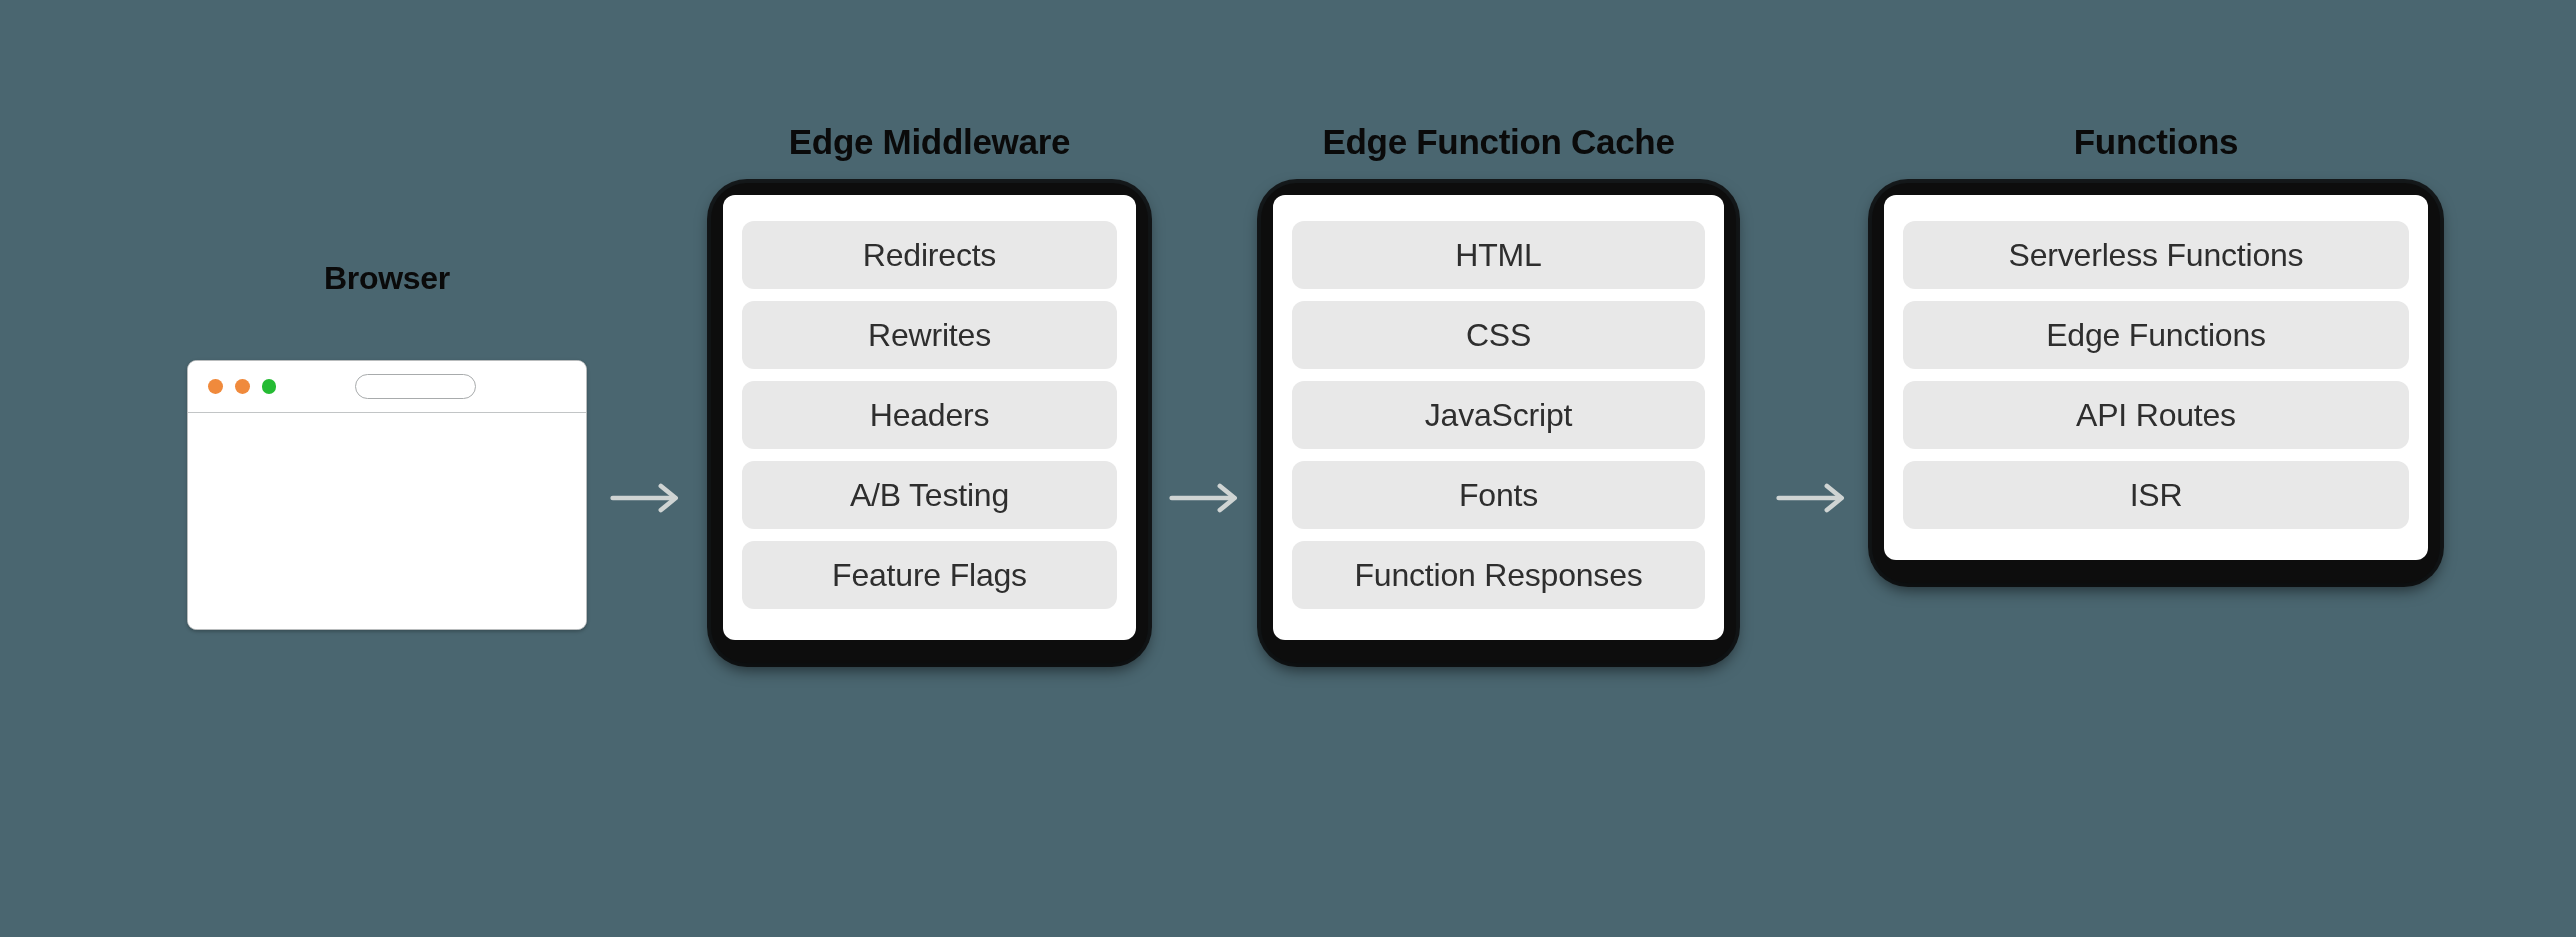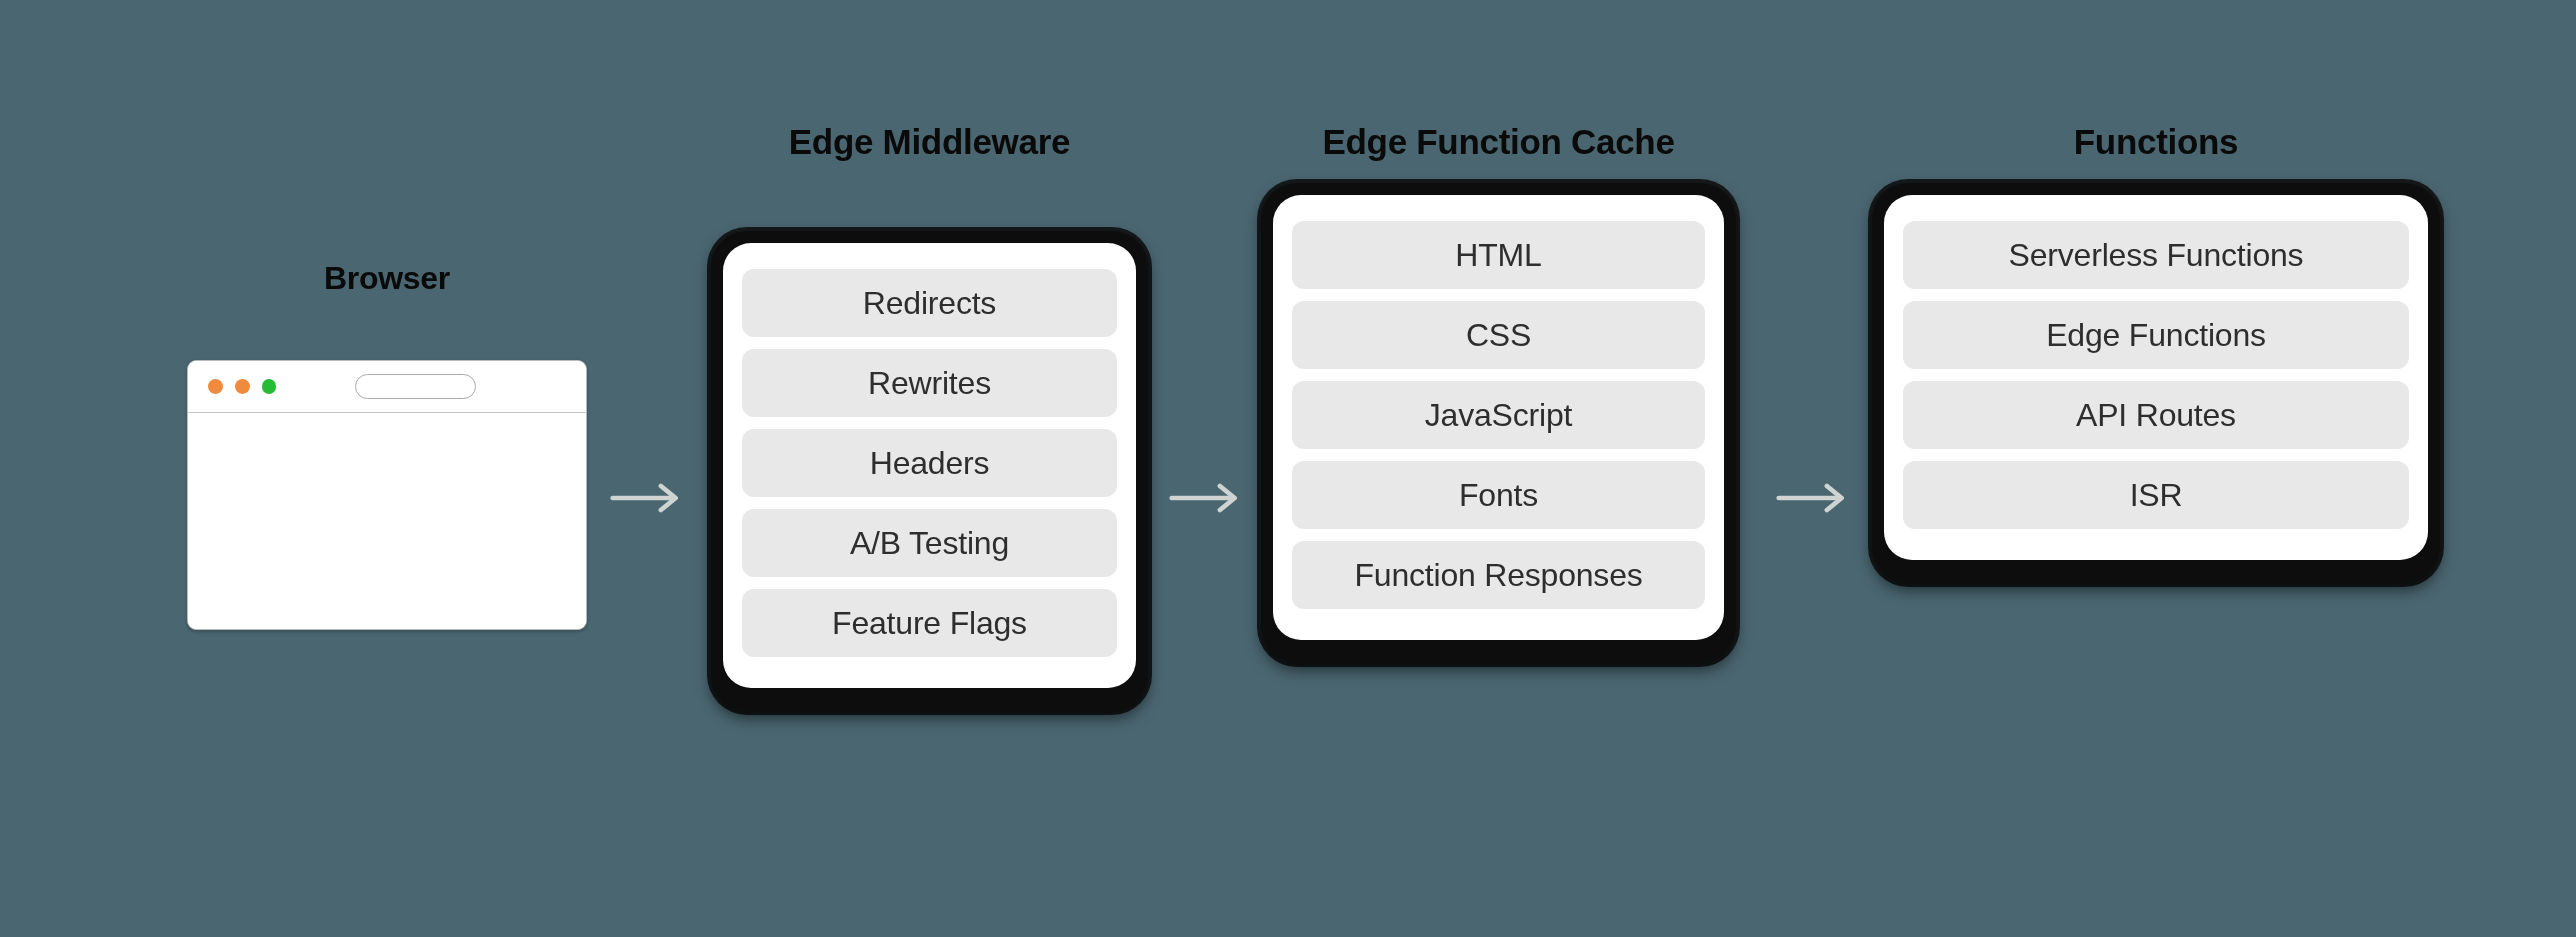--- a/index.html
+++ b/index.html
@@ -124,21 +124,21 @@
     background: #0d0d0d;
     border-radius: 36px;
     padding: 12px 12px 23px 12px;
     box-sizing: border-box;
     box-shadow:
       0 6.7px 14.8px rgba(0,0,0,0.55),
       0 0 0 4px rgba(13,13,13,0.85);
   }
   .card {
     background: #ffffff;
-    border-radius: 28px;
+    border-radius: 12px;
     padding: 25.5px 19px 31px 19px;
     box-sizing: border-box;
     display: flex;
     flex-direction: column;
     gap: 12px;
     text-align: center;
   }
   .pill {
     background: #e8e8e8;
     border-radius: 12px;
@@ -152,21 +152,21 @@
   .pill-label {
     font-size: 32px;
     font-weight: 400;
     color: #2e2e2e;
     letter-spacing: -0.2px;
     line-height: 1;
     white-space: nowrap;
   }
 
   
-  #group-middleware { left: 711px; gap: 48px; }
+  #group-middleware { left: 711px; }
   #group-middleware .card { width: 413px; }
   #group-cache      { left: 1261px; }
   #group-cache .card { width: 451px; }
   #group-functions  { left: 1872px; }
   #group-functions .card { width: 544px; }
 </style>
 </head>
 <body>
 
 <div id="stage">

